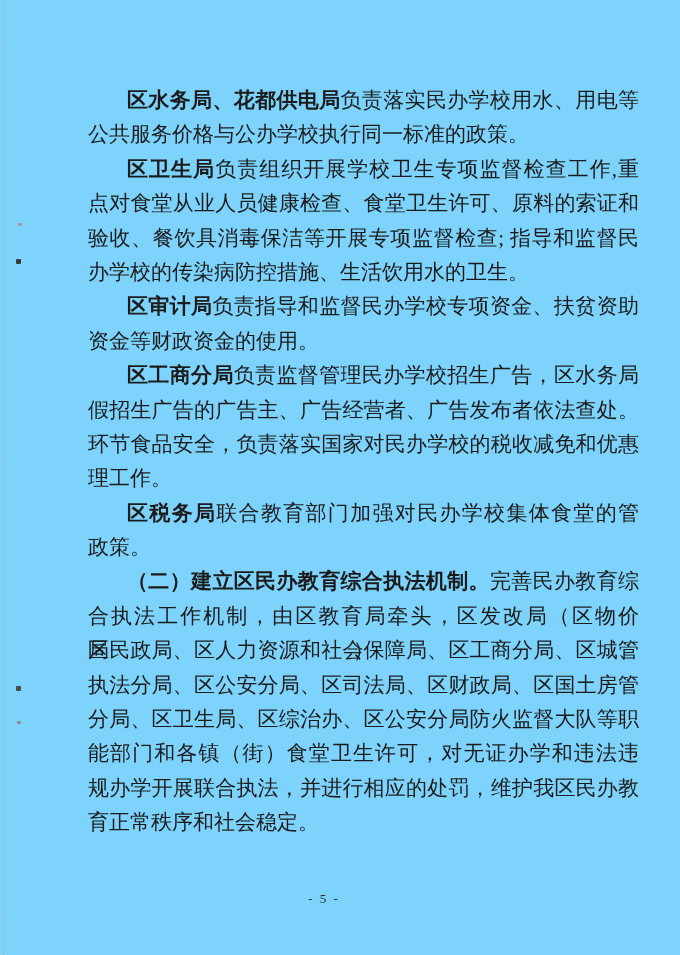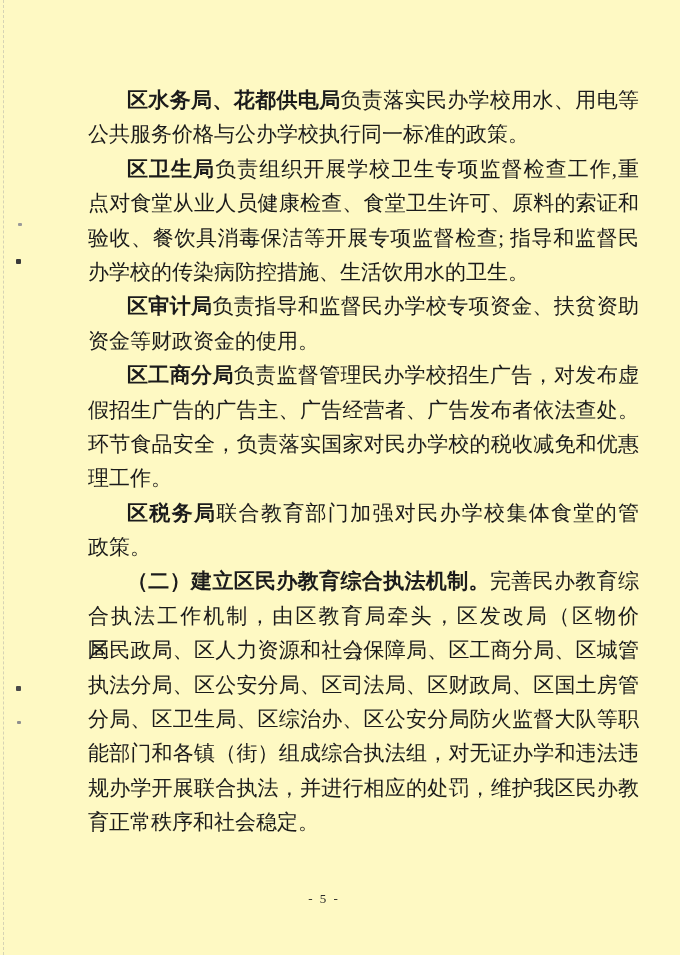--- a/index.html
+++ b/index.html
@@ -6,21 +6,21 @@
     margin: 0;
     padding: 0;
     width: 680px;
     height: 955px;
     background: #fdfdfb;
   }
   .page {
     position: relative;
     width: 680px;
     height: 955px;
-    background: #fef9c3;
+    background: #7dd3fc;
     overflow: hidden;
     font-family: "Liberation Serif", "DejaVu Serif", serif;
     color: #1b1b1b;
   }
   
   .scan-edge {
     position: absolute;
     left: 3px;
     top: 0;
     width: 0;
@@ -86,30 +86,30 @@
 
   <div class="content">
       <div class="line indent"><span class="lead">区水务局、花都供电局</span><span>负责落实民办学校用水、用电等</span></div>
       <div class="line short"><span>公共服务价格与公办学校执行同一标准的政策。</span></div>
       <div class="line indent"><span class="lead">区卫生局</span><span>负责组织开展学校卫生专项监督检查工作,重</span></div>
       <div class="line"><span>点对食堂从业人员健康检查、食堂卫生许可、原料的索证和</span></div>
       <div class="line"><span>验收、餐饮具消毒保洁等开展专项监督检查; 指导和监督民</span></div>
       <div class="line short"><span>办学校的传染病防控措施、生活饮用水的卫生。</span></div>
       <div class="line indent"><span class="lead">区审计局</span><span>负责指导和监督民办学校专项资金、扶贫资助</span></div>
       <div class="line short"><span>资金等财政资金的使用。</span></div>
-      <div class="line indent"><span class="lead">区工商分局</span><span>负责监督管理民办学校招生广告，对发布虚</span></div>
+      <div class="line indent"><span class="lead">区工商分局</span><span>负责监督管理民办学校招生广告，区水务局</span></div>
       <div class="line"><span>假招生广告的广告主、广告经营者、广告发布者依法查处。</span></div>
       <div class="line"><span>环节食品安全，负责落实国家对民办学校的税收减免和优惠</span></div>
       <div class="line short"><span>理工作。</span></div>
       <div class="line indent"><span class="lead">区税务局</span><span>联合教育部门加强对民办学校集体食堂的管</span></div>
       <div class="line short"><span>政策。</span></div>
       <div class="line indent"><span class="lead">（二）建立区民办教育综合执法机制。</span><span>完善民办教育综</span></div>
       <div class="line"><span>合执法工作机制，由区教育局牵头，区发改局（区物价局）、</span></div>
       <div class="line"><span>区民政局、区人力资源和社会保障局、区工商分局、区城管</span></div>
       <div class="line"><span>执法分局、区公安分局、区司法局、区财政局、区国土房管</span></div>
       <div class="line"><span>分局、区卫生局、区综治办、区公安分局防火监督大队等职</span></div>
-      <div class="line"><span>能部门和各镇（街）组成综合执法组，对无证办学和违法违</span></div>
+      <div class="line"><span>能部门和各镇（街）食堂卫生许可，对无证办学和违法违</span></div>
       <div class="line"><span>规办学开展联合执法，并进行相应的处罚，维护我区民办教</span></div>
       <div class="line short"><span>育正常秩序和社会稳定。</span></div>
     </div>
 
   <div class="page-number">- 5 -</div>
 </div>
 
 </body></html>

